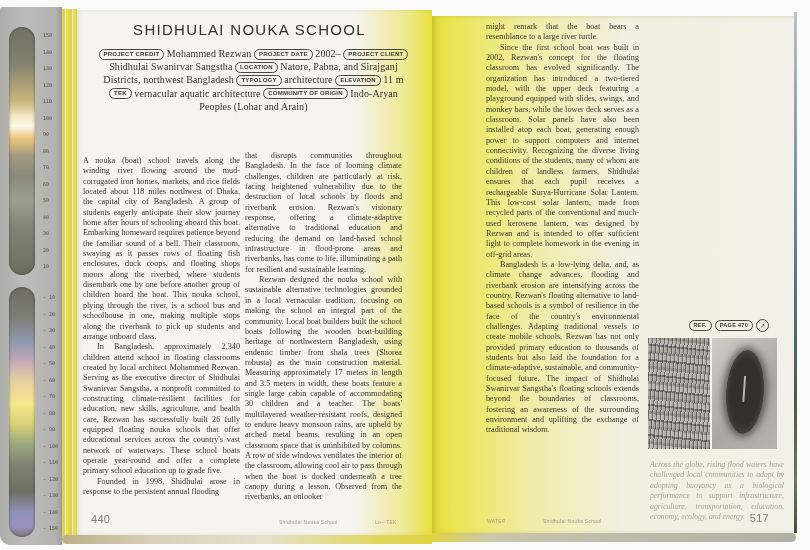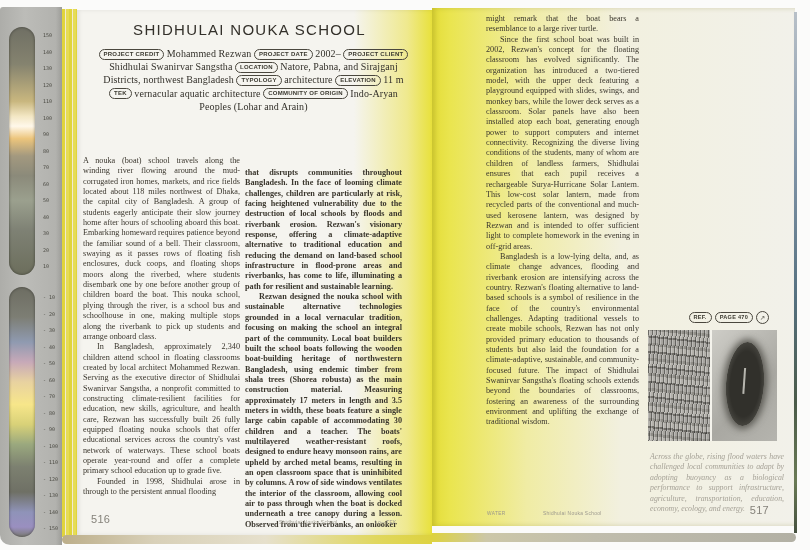--- a/index.html
+++ b/index.html
@@ -25,39 +25,39 @@
   
   .page-edge-left{position:absolute;left:62px;top:9px;width:15px;height:528px;
     background:repeating-linear-gradient(to right,#e0d43c 0 3px,#f1ead3 3px 4px,#e6dc55 4px 7px),
                linear-gradient(180deg,#efe9a0,#e2d84a);}
 
   
   .page{position:absolute;top:10px;height:525px;}
   .page-left{left:77px;width:355px;
     background:linear-gradient(to right,#f5f4ef 0%,#f5f4ef 78%,#efe98e 93%,#e8e13c 100%);
     box-shadow:inset 2px 0 4px rgba(0,0,0,.08);}
-  .page-right{left:432px;top:8px;width:363px;height:518px;
+  .page-right{left:432px;top:16px;width:363px;height:518px;
     background:linear-gradient(to right,#e4dd38 0%,#eae54f 5%,#f0ecA4 26%,#f2f0df 52%,#f2f1ea 100%);
     box-shadow:inset 3px 0 5px rgba(120,110,20,.25);}
 
   .title{position:absolute;left:0;right:10px;top:11px;margin:0;text-align:center;
          font-family:"Liberation Sans",sans-serif;font-weight:500;font-size:15px;
          letter-spacing:1.3px;color:#33302a;}
   .meta{position:absolute;left:18px;right:20px;top:37px;text-align:center;
         font-size:10px;line-height:13.2px;color:#33302a;}
   .mval{letter-spacing:.1px;margin-top:24px;}
   .pill{display:inline-block;font-family:"Liberation Sans",sans-serif;font-weight:bold;
         font-size:6px;letter-spacing:.25px;color:#3a382f;border:1px solid #4a473e;
         border-radius:7px;padding:0px 4px 1px;line-height:8px;vertical-align:1.5px;white-space:nowrap;}
 
   .bodycol{position:absolute;font-size:8.2px;line-height:10.35px;color:#3a362d;}
   .bodycol p{margin:0;text-align:justify;}
   .bodycol p + p{text-indent:14px;}
   .col1{left:6px;top:146px;width:157px;}
-  .col2{left:168px;top:158px;width:157px;font-weight:bold;}
+  .col2{left:168px;top:141px;width:157px;}
   .col3{left:54px;top:6px;width:153px;}
 
   footer{position:absolute;left:0;right:0;bottom:0;height:26px;
          font-family:"Liberation Sans",sans-serif;color:#8e8b80;}
   .pageno{position:absolute;bottom:10px;font-size:11px;letter-spacing:.3px;color:#85827a;}
   .run{position:absolute;bottom:10px;font-size:4.8px;letter-spacing:.35px;color:#9a978c;}
   .pl-num{left:14px;} .pl-art{left:202px;} .pl-book{left:298px;}
   .pr-sec{left:55px;} .pr-art{left:111px;} .pr-num{right:26px;margin-top:24px;}
 
   
@@ -139,29 +139,29 @@
 
   <section class="page page-left">
     <h1 class="title">SHIDHULAI NOUKA SCHOOL</h1>
     <div class="meta">
       
     <span class="seg"><span class="pill">PROJECT CREDIT</span> <span class="mval">Mohammed Rezwan</span> </span><span class="seg"><span class="pill">PROJECT DATE</span> <span class="mval">2002–</span> </span><span class="seg"><span class="pill">PROJECT CLIENT</span> <span class="mval">Shidhulai Swanirvar Sangstha</span> </span><span class="seg"><span class="pill">LOCATION</span> <span class="mval">Natore, Pabna, and Sirajganj Districts, northwest Bangladesh</span> </span><span class="seg"><span class="pill">TYPOLOGY</span> <span class="mval">architecture</span> </span><span class="seg"><span class="pill">ELEVATION</span> <span class="mval">11 m</span> </span><span class="seg"><span class="pill">TEK</span> <span class="mval">vernacular aquatic architecture</span> </span><span class="seg"><span class="pill">COMMUNITY OF ORIGIN</span> <span class="mval">Indo-Aryan Peoples (Lohar and Arain)</span> </span></div>
     <div class="bodycol col1">
 
     <p>A nouka (boat) school travels along the winding river flowing around the mud-corrugated iron homes, markets, and rice fields located about 118 miles northwest of Dhaka, the capital city of Bangladesh. A group of students eagerly anticipate their slow journey home after hours of schooling aboard this boat. Embarking homeward requires patience beyond the familiar sound of a bell. Their classroom, swaying as it passes rows of floating fish enclosures, duck coops, and floating shops moors along the riverbed, where students disembark one by one before another group of children board the boat. This nouka school, plying through the river, is a school bus and schoolhouse in one, making multiple stops along the riverbank to pick up students and arrange onboard class.</p>
         <p>In Bangladesh, approximately 2,340 children attend school in floating classrooms created by local architect Mohammed Rezwan. Serving as the executive director of Shidhulai Swanirvar Sangstha, a nonprofit committed to constructing climate-resilient facilities for education, new skills, agriculture, and health care, Rezwan has successfully built 26 fully equipped floating nouka schools that offer educational services across the country's vast network of waterways. These school boats operate year-round and offer a complete primary school education up to grade five.</p>
-        <p>Founded in 1998, Shidhulai arose in through to the persistent annual flooding</p>
+        <p>Founded in 1998, Shidhulai arose in response to the persistent annual flooding</p>
       </div>
     <div class="bodycol col2">
 
     <p>that disrupts communities throughout Bangladesh. In the face of looming climate challenges, children are particularly at risk, facing heightened vulnerability due to the destruction of local schools by floods and riverbank erosion. Rezwan's visionary response, offering a climate-adaptive alternative to traditional education and reducing the demand on land-based school infrastructure in flood-prone areas and riverbanks, has come to life, illuminating a path for resilient and sustainable learning.</p>
         <p>Rezwan designed the nouka school with sustainable alternative technologies grounded in a local vernacular tradition, focusing on making the school an integral part of the community. Local boat builders built the school boats following the wooden boat-building heritage of northwestern Bangladesh, using endemic timber from shala trees (Shorea robusta) as the main construction material. Measuring approximately 17 meters in length and 3.5 meters in width, these boats feature a single large cabin capable of accommodating 30 children and a teacher. The boats' multilayered weather-resistant roofs, designed to endure heavy monsoon rains, are upheld by arched metal beams, resulting in an open classroom space that is uninhibited by columns. A row of side windows ventilates the interior of the classroom, allowing cool air to pass through when the boat is docked underneath a tree canopy during a lesson. Observed from the riverbanks, an onlooker</p>
       </div>
     <footer>
-      <span class="pageno pl-num">516</span>
+      <span class="pageno pl-num">440</span>
       <span class="run pl-art">Shidhulai Nouka School</span>
       <span class="run pl-book">Lo—TEK</span>
     </footer>
   </section>
 
   <section class="page page-right">
     <div class="bodycol col3">
 
     <p>might remark that the boat bears a resemblance to a large river turtle.</p>
         <p>Since the first school boat was built in 2002, Rezwan's concept for the floating classroom has evolved significantly. The organization has introduced a two-tiered model, with the upper deck featuring a playground equipped with slides, swings, and monkey bars, while the lower deck serves as a classroom. Solar panels have also been installed atop each boat, generating enough power to support computers and internet connectivity. Recognizing the diverse living conditions of the students, many of whom are children of landless farmers, Shidhulai ensures that each pupil receives a rechargeable Surya-Hurricane Solar Lantern. This low-cost solar lantern, made from recycled parts of the conventional and much-used kerosene lantern, was designed by Rezwan and is intended to offer sufficient light to complete homework in the evening in off-grid areas.</p>

